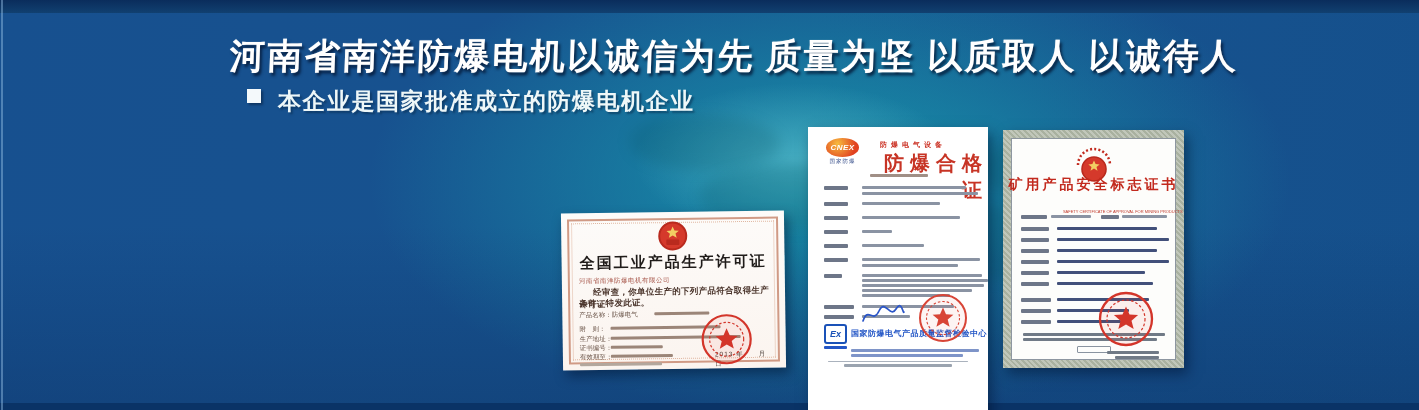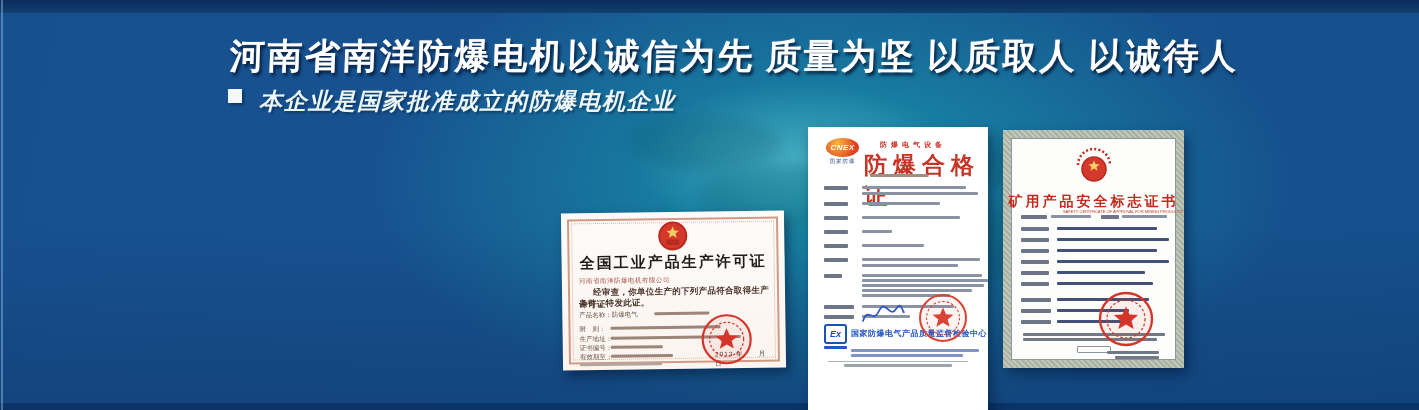--- a/index.html
+++ b/index.html
@@ -19,21 +19,21 @@
   .vignette{position:absolute;inset:0;background:linear-gradient(180deg,rgba(0,0,0,0) 55%,rgba(8,35,80,.28) 100%);}
   .blob{position:absolute;background:#07505f;opacity:.20;filter:blur(7px);border-radius:45% 55% 50% 50%;}
 
   .headline{
     position:absolute; left:230px; top:33px; width:960px;
     font-family:"Liberation Serif","DejaVu Serif",serif;
     font-size:35px; font-weight:bold; letter-spacing:2.5px; color:#ffffff;
     text-shadow:2px 3px 3px rgba(4,22,52,.85), 0 0 1px rgba(255,255,255,.6);
     transform:skewX(-2deg); white-space:nowrap;
   }
-  .bullet-row{position:absolute;left:228px;white-space:nowrap;font-style:italic;}
+  .bullet-row{position:absolute;left:247px;white-space:nowrap;}
   .bullet-sq{display:inline-block;width:14px;height:14px;background:#f4f9fb;
     box-shadow:2px 2px 2px rgba(8,35,70,.6); vertical-align:6px; margin-right:17px;}
   .bullet-txt{font-size:23px;letter-spacing:1.5px;color:#eef7f8;font-weight:bold;
     text-shadow:2px 2px 2px rgba(8,40,72,.55);}
 
   .cert{position:absolute;background:#ffffff;box-shadow:4px 6px 12px rgba(0,18,48,.5);}
   .bar{position:absolute;background:#8a93a3;border-radius:1px;}
 
   
   .cert-license{left:562px;top:212px;width:223px;height:157px;transform:rotate(-0.8deg);
@@ -48,34 +48,34 @@
   .lic-small{position:absolute;left:17px;font-size:6.5px;color:#6a5448;}
   .lic-date{position:absolute;left:152px;top:139px;font-size:6.5px;color:#3c2f28;letter-spacing:1px;}
 
   
   .cert-ex{left:808px;top:127px;width:180px;height:292px;}
   .cnex-logo{position:absolute;left:18px;top:11px;width:33px;height:19px;border-radius:50%;
     background:radial-gradient(circle at 35% 30%,#f7bb3e,#e14120 72%);
     color:#fff;font-size:8px;font-weight:bold;font-style:italic;text-align:center;line-height:19px;letter-spacing:.5px;}
   .cnex-cap{position:absolute;left:18px;top:31px;width:33px;text-align:center;font-size:5.5px;color:#39508c;letter-spacing:1px;}
   .ex-header{position:absolute;left:72px;top:13px;font-size:7px;color:#cc3528;letter-spacing:4px;font-weight:bold;}
-  .ex-title{position:absolute;left:56px;top:23px;font-size:23px;font-weight:bold;color:#c73425;letter-spacing:6px;
-    font-family:"Liberation Serif","DejaVu Serif",serif;}
+  .ex-title{position:absolute;left:56px;top:23px;font-size:20px;font-weight:bold;color:#c73425;letter-spacing:6px;
+    font-family:"Liberation Serif","DejaVu Serif",serif;text-align:right;}
   .ex-sign{position:absolute;left:52px;top:176px;}
   .exmark-box{position:absolute;left:16px;top:197px;width:23px;height:20px;border:2px solid #1a52b8;border-radius:3px;
     color:#1a52b8;font-weight:bold;font-style:italic;font-size:9px;text-align:center;line-height:16px;background:#fff;}
   .ex-issuer{position:absolute;left:43px;top:201px;width:140px;font-size:8px;font-weight:bold;color:#2356c6;letter-spacing:.5px;}
 
   
   .cert-mining{left:1003px;top:130px;width:181px;height:238px;
     background:
       repeating-linear-gradient(45deg,rgba(255,255,255,.28) 0 2px,rgba(0,0,0,0) 2px 4px),
       #a9b1a0;}
   .min-inner{position:absolute;inset:8px;background:#fdfdfb;box-shadow:inset 0 0 0 1px #8d96a0;}
-  .min-title{position:absolute;left:0;top:63px;width:100%;text-align:center;
+  .min-title{position:absolute;left:0;top:46px;width:100%;text-align:center;
     font-size:14px;font-weight:bold;color:#c22a1e;letter-spacing:3px;
     font-family:"Liberation Serif","DejaVu Serif",serif;}
   .min-sub{position:absolute;left:0;top:72px;width:100%;text-align:center;color:#c0392b;}
   .min-sub span{display:inline-block;font-size:8px;transform:scale(.5);transform-origin:center top;white-space:nowrap;}
 
   .seal{position:absolute;}
 </style>
 </head>
 <body>
 

